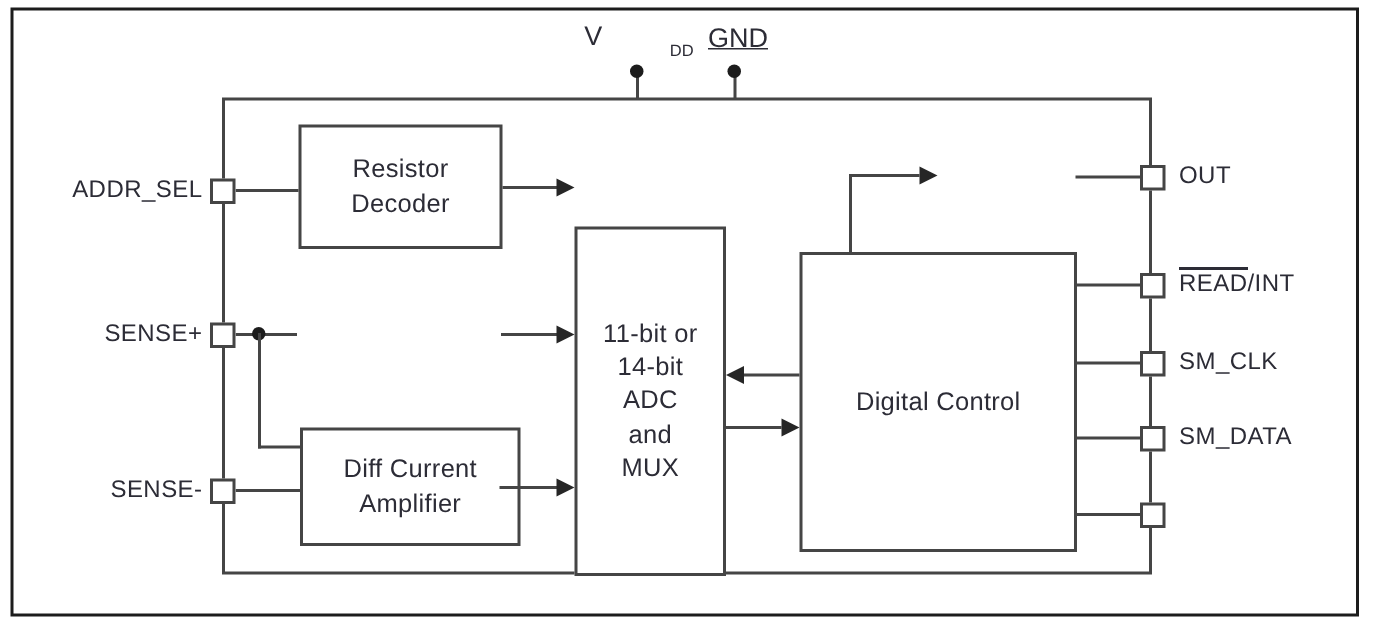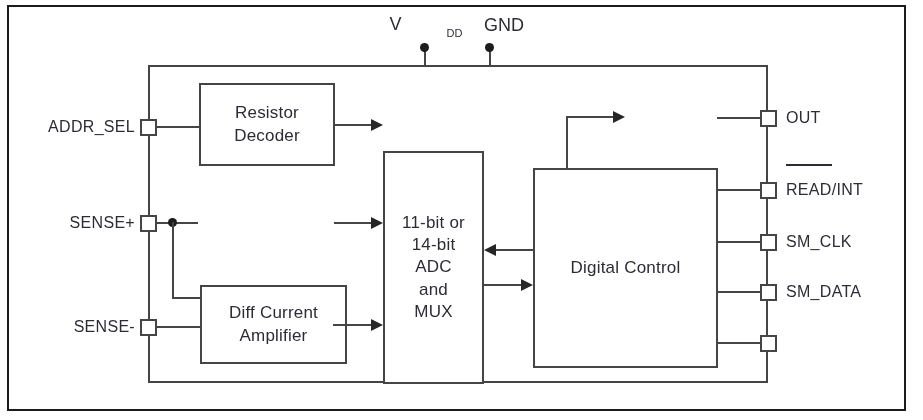--- a/index.html
+++ b/index.html
@@ -24,32 +24,32 @@
     border-top:6px solid transparent;border-bottom:6px solid transparent;
     border-right:12px solid #262626;}
   .pin{position:absolute;width:17px;height:17px;background:#fff;
     border:2px solid #454545;box-sizing:border-box;}
   .dot{position:absolute;width:9px;height:9px;border-radius:50%;background:#1c1c1c;}
   .pinlabel{position:absolute;font-size:16px;line-height:20px;letter-spacing:.3px;}
   .pinlabel.left{left:10px;width:125px;text-align:right;}
   .pinlabel.right{left:786px;text-align:left;}
   .toplabel{position:absolute;font-size:18px;line-height:20px;transform:translateX(-50%);white-space:nowrap;}
   .toplabel sub{font-size:11px;position:relative;top:2px;left:0px;padding-left:45px;}
-  .ovl{border-top:2px solid #2c2c36;padding-top:15px;}
+  .ovl{border-top:2px solid #2c2c36;padding-top:1px;}
 </style>
 </head>
 <body>
 
 <div id="stage">
 
   <div class="frame"></div>
   <div class="chipbox"></div>
 
   <div class="toplabel" style="left:426px;top:14px;"><span>V</span><sub>DD</sub></div>
-  <div class="toplabel" style="left:504px;top:15px;">GND</div>
+  <div class="toplabel" style="left:492px;top:15px;text-decoration:underline;">GND</div>
   <div class="wire" style="left:424px;top:46px;width:2px;height:20px;"></div>
   <div class="dot" style="left:420px;top:43px;"></div>
   <div class="wire" style="left:489px;top:46px;width:2px;height:20px;"></div>
   <div class="dot" style="left:485px;top:43px;"></div>
 
   <div class="block" style="left:199px;top:83px;width:136px;height:83px;">Resistor
 Decoder</div>
   <div class="block" style="left:200px;top:285px;width:147px;height:79px;">Diff Current
 Amplifier</div>
   <div class="block" style="left:383px;top:108px;width:101px;height:233px;margin-top:43px;">11-bit or

